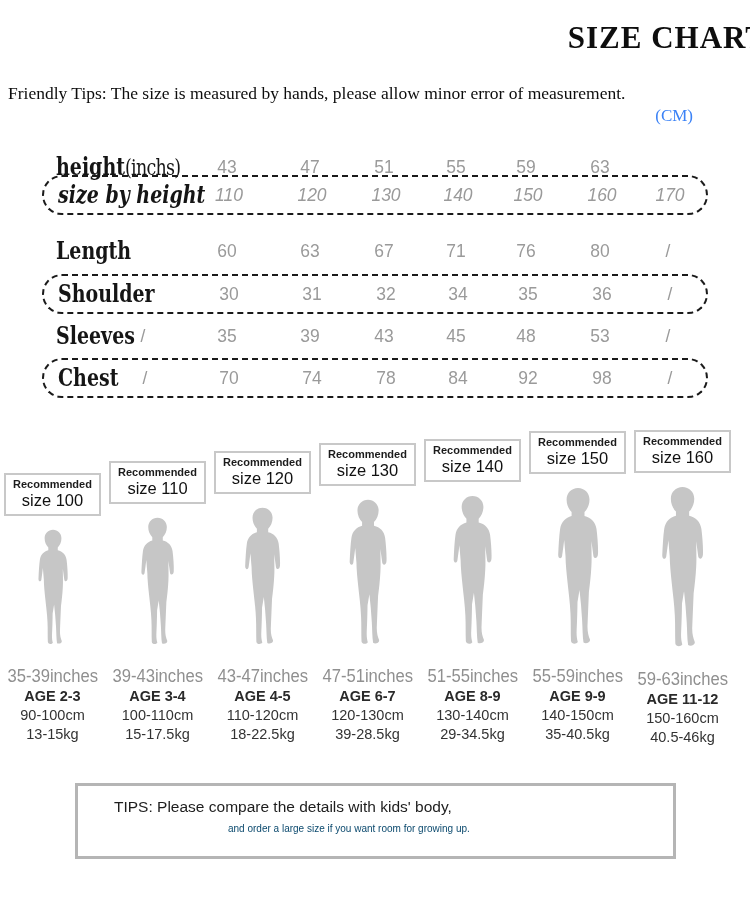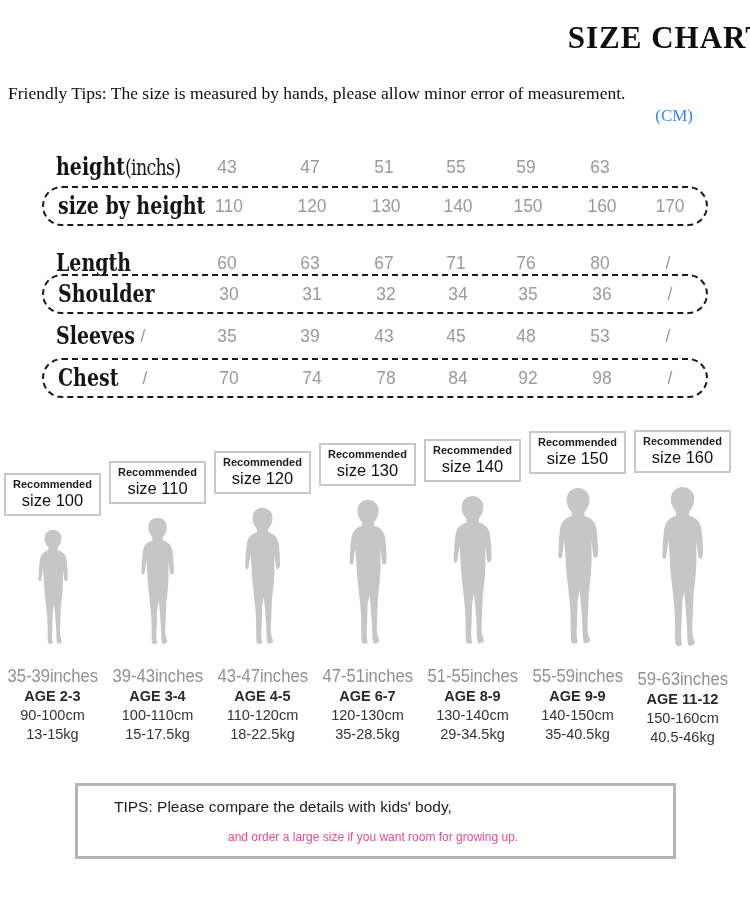--- a/index.html
+++ b/index.html
@@ -35,51 +35,51 @@
   .badge .b2 { font-size:16.5px; color:#111; margin-top:1px; }
   .sil { display:block; }
   .flabels { height:96px; margin-top:20px; text-align:center; white-space:nowrap; }
   .frange { font-size:17.5px; color:#909090; line-height:21px; transform:scaleX(0.95); }
   .fage { font-size:14.5px; font-weight:700; color:#2a2a2a; line-height:19px; }
   .fcm, .fkg { font-size:14.5px; color:#333333; line-height:19px; }
 
   .tipsbox { position:absolute; top:783px; left:75px; width:601px; height:76px;
              border:3px solid #b5b5b5; background:#fff; }
   .tl1 { margin:12px 0 0 36px; font-size:15.5px; color:#1d1d1d; }
-  .tl2 { margin:14px 0 0 150px; font-size:12px; color:#ec4899; }
+  .tl2 { margin:7px 0 0 150px; font-size:10px; color:#0c4a6e; }
 </style>
 </head>
 <body>
 
 <div id="page">
   <div class="title">SIZE CHART</div>
   <div class="subtitle">Friendly Tips: The size is measured by hands, please allow minor error of measurement.</div>
   <div class="unit">(CM)</div>
 
   <div class="table" id="size-table">
       <div class="trow" style="top: 0px;">
         <span class="rlabel">height<span class="sfx">(inchs)</span></span>
         <span class="cell" style="left: 145px;">43</span>
         <span class="cell" style="left: 228px;">47</span>
         <span class="cell" style="left: 302px;">51</span>
         <span class="cell" style="left: 374px;">55</span>
         <span class="cell" style="left: 444px;">59</span>
         <span class="cell" style="left: 518px;">63</span>
       </div>
-      <div class="trow pill" style="top: 39px;">
+      <div class="trow pill" style="top: 28px; font-style: italic;">
         <span class="rlabel">size by height</span>
         <span class="cell" style="left: 145px;">110</span>
         <span class="cell" style="left: 228px;">120</span>
         <span class="cell" style="left: 302px;">130</span>
         <span class="cell" style="left: 374px;">140</span>
         <span class="cell" style="left: 444px;">150</span>
         <span class="cell" style="left: 518px;">160</span>
         <span class="cell" style="left: 586px;">170</span>
       </div>
-      <div class="trow" style="top: 96px;">
+      <div class="trow" style="top: 84px;">
         <span class="rlabel">Length</span>
         <span class="cell" style="left: 145px;">60</span>
         <span class="cell" style="left: 228px;">63</span>
         <span class="cell" style="left: 302px;">67</span>
         <span class="cell" style="left: 374px;">71</span>
         <span class="cell" style="left: 444px;">76</span>
         <span class="cell" style="left: 518px;">80</span>
         <span class="cell" style="left: 586px;">/</span>
       </div>
       <div class="trow pill" style="top: 127px;">
@@ -167,21 +167,21 @@
           <div class="b1">Recommended</div>
           <div class="b2">size 130</div>
         </div>
         <svg class="sil" viewBox="0 0 60 160" width="56" height="148">
           <path d="M30 2 C36.5 2 41.5 7 41.5 13.5 C41.5 18.5 39.5 23 36.5 26 L36.5 30 C43 31.5 47.5 36 48.5 43 C49.5 51 50.3 61 50 68 C49.8 72.5 46.3 73.5 45.4 70 L43.4 55 C43.4 63 43.9 72 43.4 80 C42.9 90 41.9 98 40.9 106 C40.4 118 39.9 130 39.5 140 C39.4 146 40.5 150 42 153.5 C42.6 156.5 38 158.2 35.5 156.6 C34.5 150 34.6 142 34.1 134 C33.6 124 32.6 114 31.5 104 L29.5 116 C29.4 126 29 138 28.6 146 C28.5 150 29 153 29.8 156 C28 158.6 23.4 158 23 155 C22.6 147 23 138 22.5 128 C22 116 20.5 106 19.5 96 C18.6 87 17.6 78 17.5 70 L16.2 54 C15.7 58.5 14.7 66 14.1 70 C13.3 73.6 10 72.6 10.2 68.6 C10.6 60 11.1 50 12.1 43 C13.1 36 17.6 31.6 23.6 30 L23.6 26 C20.6 23 18.6 18.5 18.6 13.5 C18.6 7 23.5 2 30 2 Z" fill="#c6c6c6"></path>
         </svg>
         <div class="flabels">
           <div class="frange">47-51inches</div>
           <div class="fage">AGE 6-7</div>
           <div class="fcm">120-130cm</div>
-          <div class="fkg">35-28.5kg</div>
+          <div class="fkg">39-28.5kg</div>
         </div>
       </div>
       <div class="fcol">
         <div class="badge">
           <div class="b1">Recommended</div>
           <div class="b2">size 140</div>
         </div>
         <svg class="sil" viewBox="0 0 60 160" width="57" height="152">
           <path d="M30 2 C36.5 2 41.5 7 41.5 13.5 C41.5 18.5 39.5 23 36.5 26 L36.5 30 C43 31.5 47.5 36 48.5 43 C49.5 51 50.3 61 50 68 C49.8 72.5 46.3 73.5 45.4 70 L43.4 55 C43.4 63 43.9 72 43.4 80 C42.9 90 41.9 98 40.9 106 C40.4 118 39.9 130 39.5 140 C39.4 146 40.5 150 42 153.5 C42.6 156.5 38 158.2 35.5 156.6 C34.5 150 34.6 142 34.1 134 C33.6 124 32.6 114 31.5 104 L29.5 116 C29.4 126 29 138 28.6 146 C28.5 150 29 153 29.8 156 C28 158.6 23.4 158 23 155 C22.6 147 23 138 22.5 128 C22 116 20.5 106 19.5 96 C18.6 87 17.6 78 17.5 70 L16.2 54 C15.7 58.5 14.7 66 14.1 70 C13.3 73.6 10 72.6 10.2 68.6 C10.6 60 11.1 50 12.1 43 C13.1 36 17.6 31.6 23.6 30 L23.6 26 C20.6 23 18.6 18.5 18.6 13.5 C18.6 7 23.5 2 30 2 Z" fill="#c6c6c6"></path>
         </svg>

